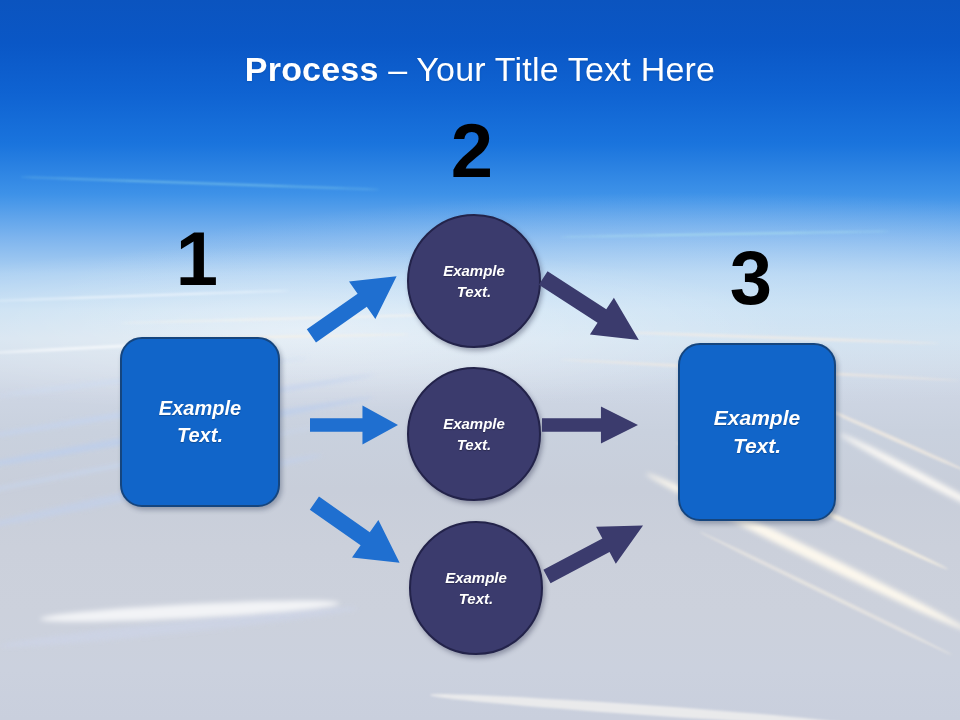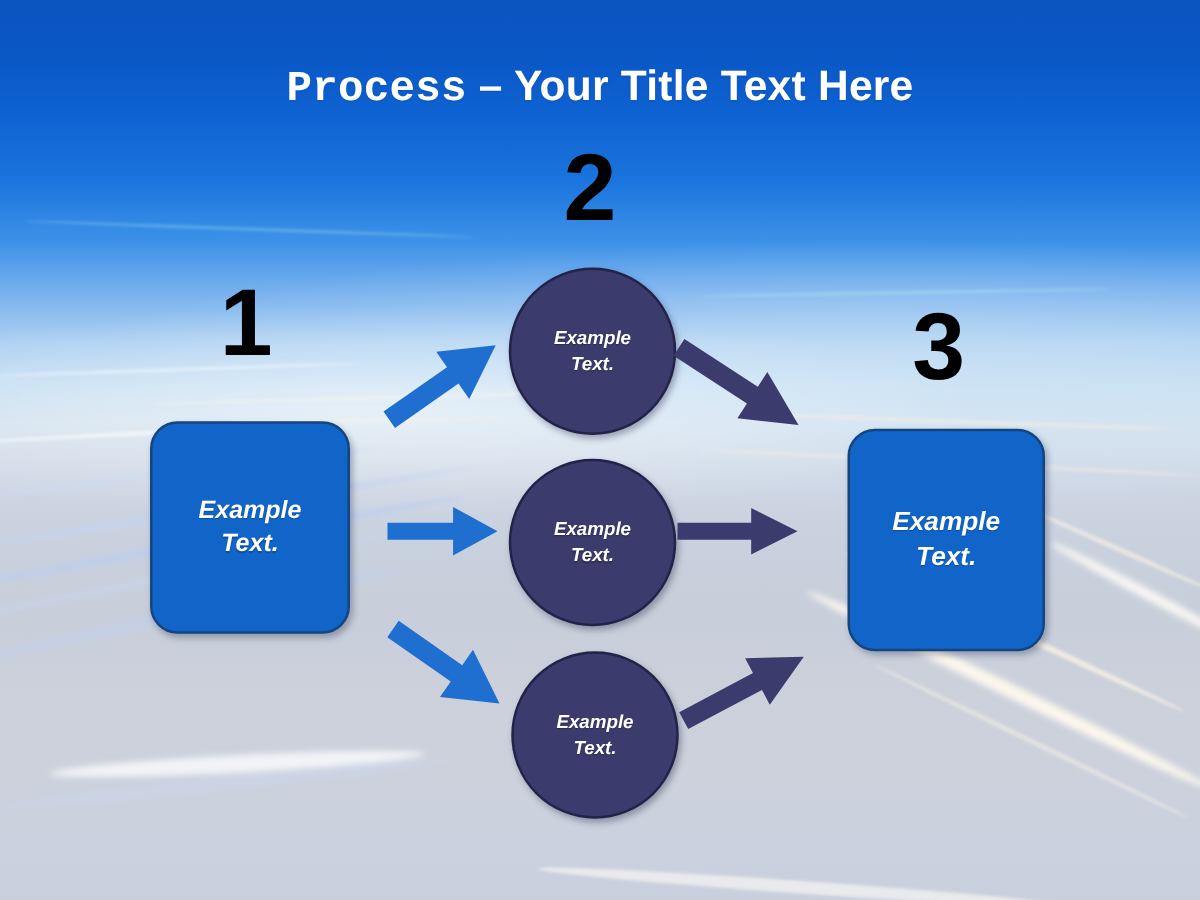--- a/index.html
+++ b/index.html
@@ -81,22 +81,22 @@
     top: 48px;
     width: 960px;
     text-align: center;
     color: #ffffff;
     font-size: 34px;
     line-height: 42px;
     letter-spacing: 0.2px;
     white-space: nowrap;
     text-shadow: 0 1px 2px rgba(0,0,0,0.12);
   }
-  .title .t-bold { font-weight: bold; font-family: Liberation Mono, monospace; }
-  .title .t-reg  { font-weight: bold; }
+  .title .t-bold { font-weight: bold; }
+  .title .t-reg  { font-weight: normal; }
 
   
   .step-num {
     position: absolute;
     font-weight: bold;
     color: #000000;
     font-size: 76px;
     line-height: 76px;
     text-align: center;
     width: 90px;

